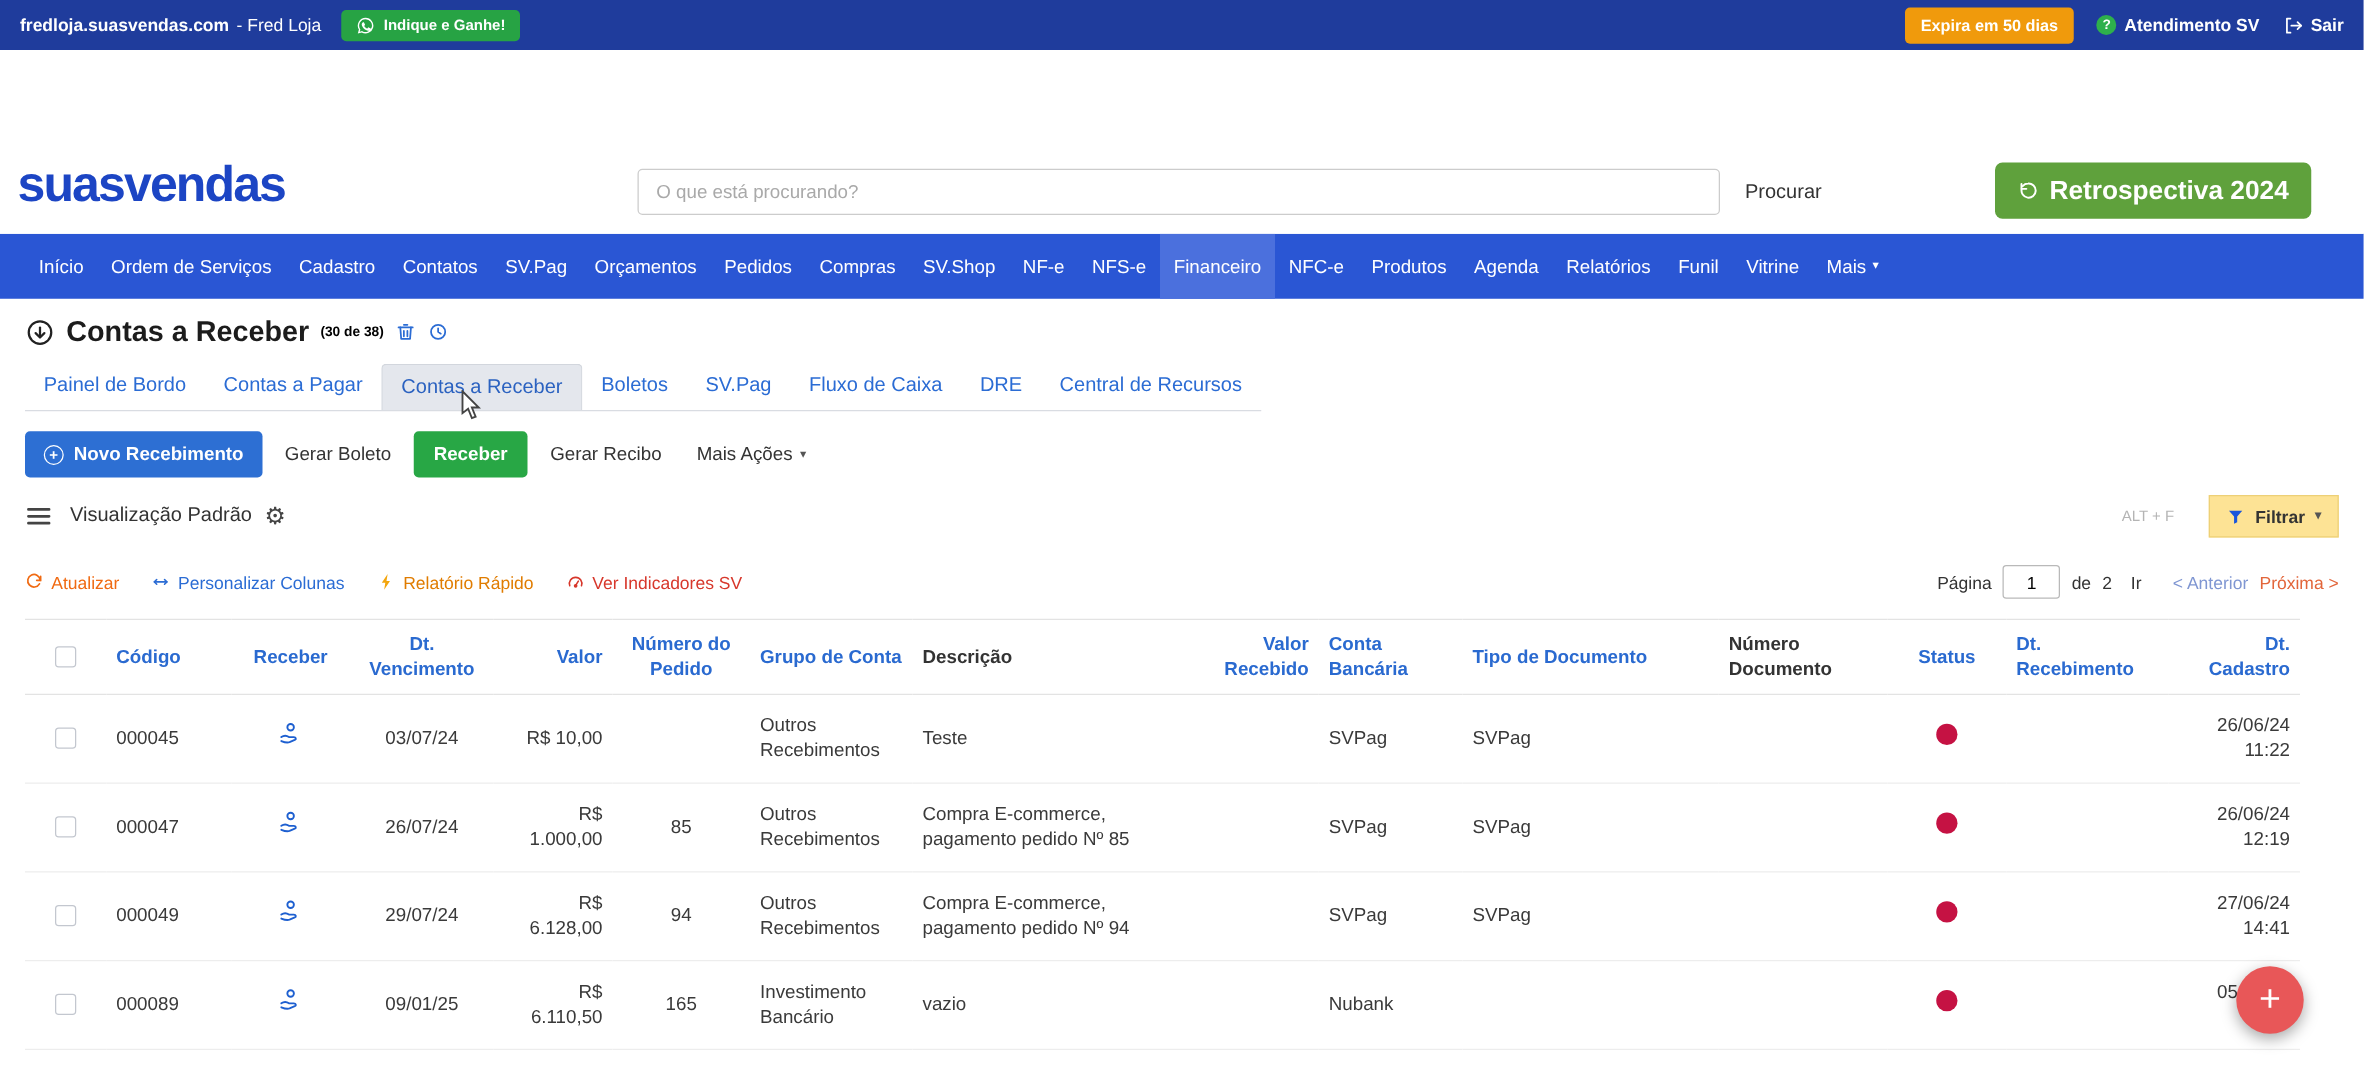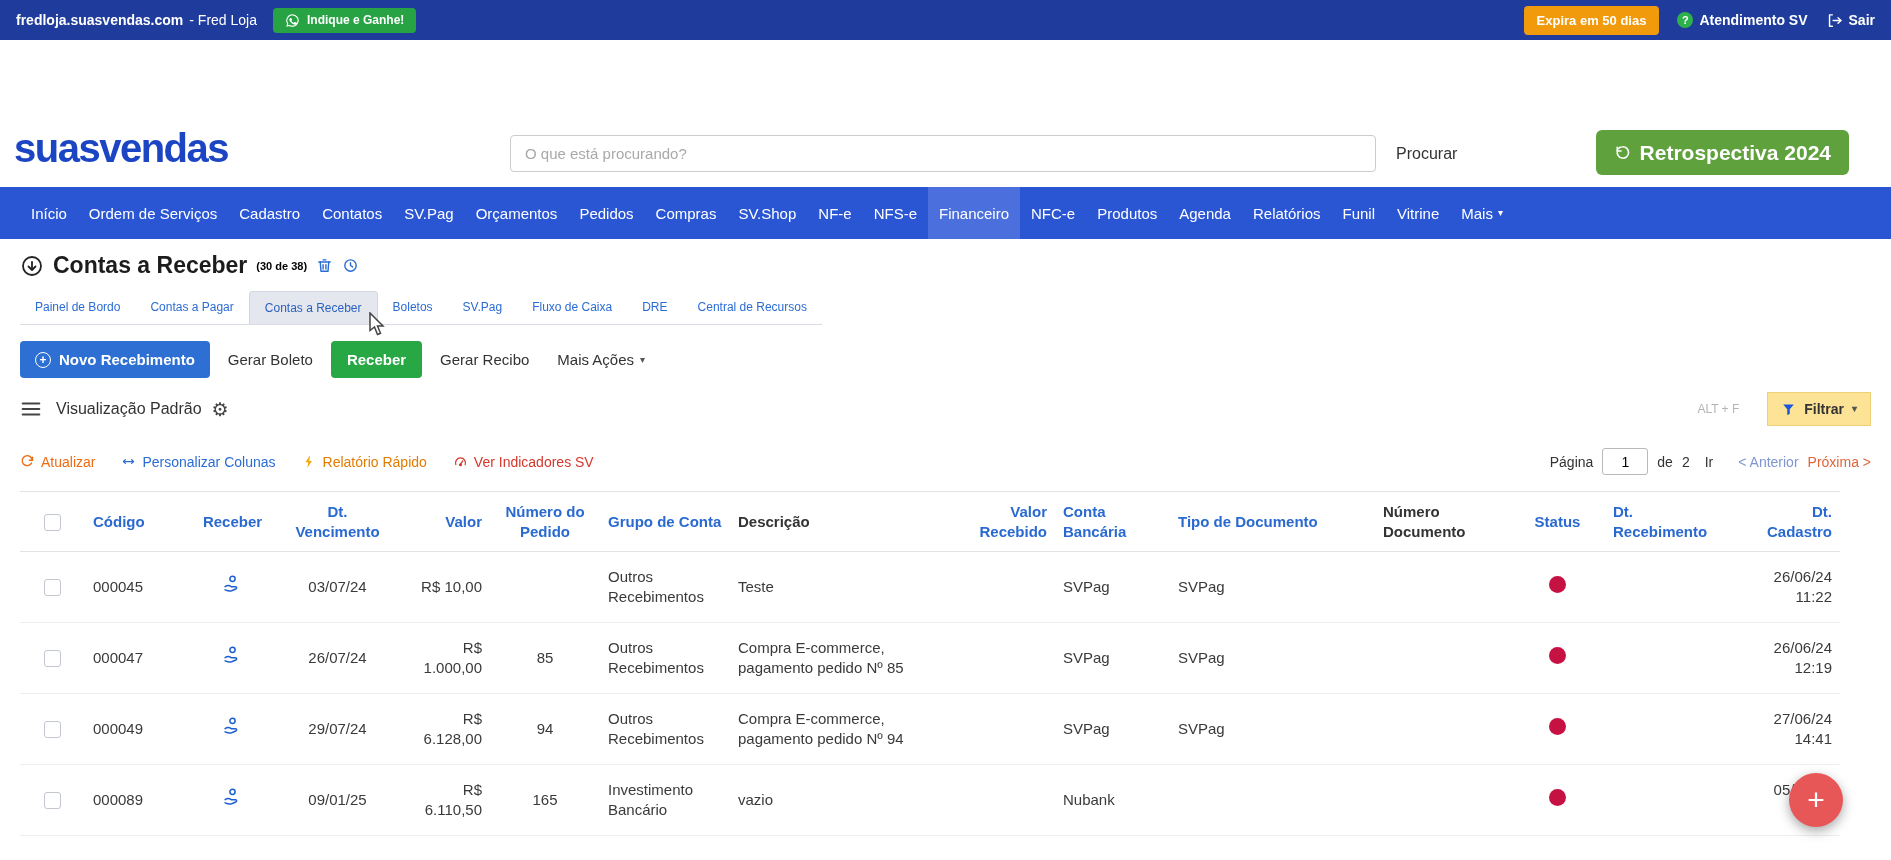--- a/index.html
+++ b/index.html
@@ -33,21 +33,21 @@
   .caret-dark{color:#555}
 
   .content{padding:0 20px;position:relative}
 
   .title-row{margin-top:13px;display:flex;align-items:center;gap:9px}
   .title-row h1{font-size:23px;font-weight:700;color:#1c1c1c}
   .count{font-size:11px;font-weight:700;color:#000000}
   .icon-btn{display:inline-flex;align-items:center;cursor:pointer}
 
   .tabs{margin-top:12px;display:inline-flex;border-bottom:1px solid #d9dce2}
-  .tab{font-size:12px;color:#2b6cd4;padding:9px 15px;cursor:pointer;white-space:nowrap}
+  .tab{font-size:16px;color:#2b6cd4;padding:9px 15px;cursor:pointer;white-space:nowrap}
   .tab.active{background:#e4e7ed;border:1px solid #d2d6dd;border-bottom:none;border-radius:4px 4px 0 0;color:#2b62c0}
 
   .actions-row{margin-top:16px;display:flex;align-items:center;gap:8px}
   .btn-primary{display:flex;align-items:center;gap:8px;background:#2d6fd3;color:#fff;border:none;border-radius:4px;font-size:15px;font-weight:700;padding:10px 15px;font-family:inherit;cursor:pointer}
   .plus-ring{width:16px;height:16px;border:1.6px solid #fff;border-radius:50%;display:flex;align-items:center;justify-content:center;font-size:12px;font-weight:700;line-height:1}
   .btn-plain{background:none;border:none;font-size:15px;color:#333;padding:10px;font-family:inherit;cursor:pointer;display:flex;align-items:center;gap:6px}
   .btn-success{background:#28a745;color:#fff;border:none;border-radius:4px;font-size:15px;font-weight:600;padding:10px 16px;font-family:inherit;cursor:pointer}
 
   .view-row{margin-top:14px;display:flex;align-items:center}
   .view-label{font-size:16px;color:#333;margin-left:14px}

